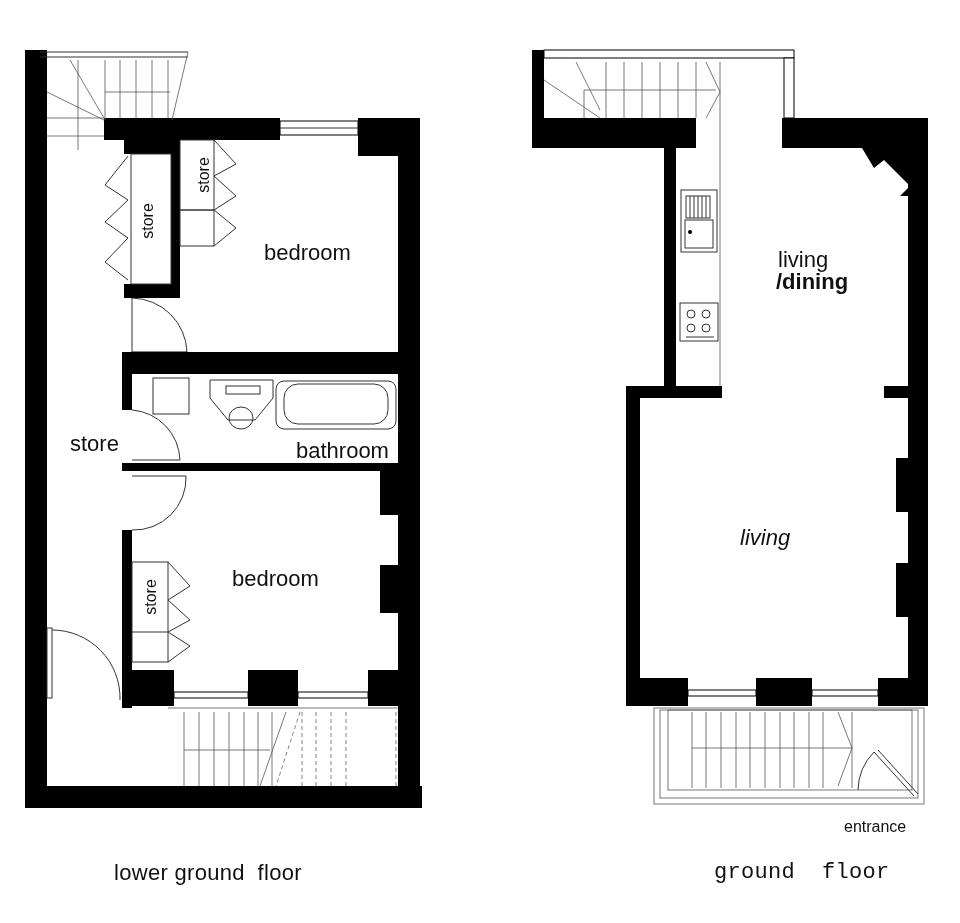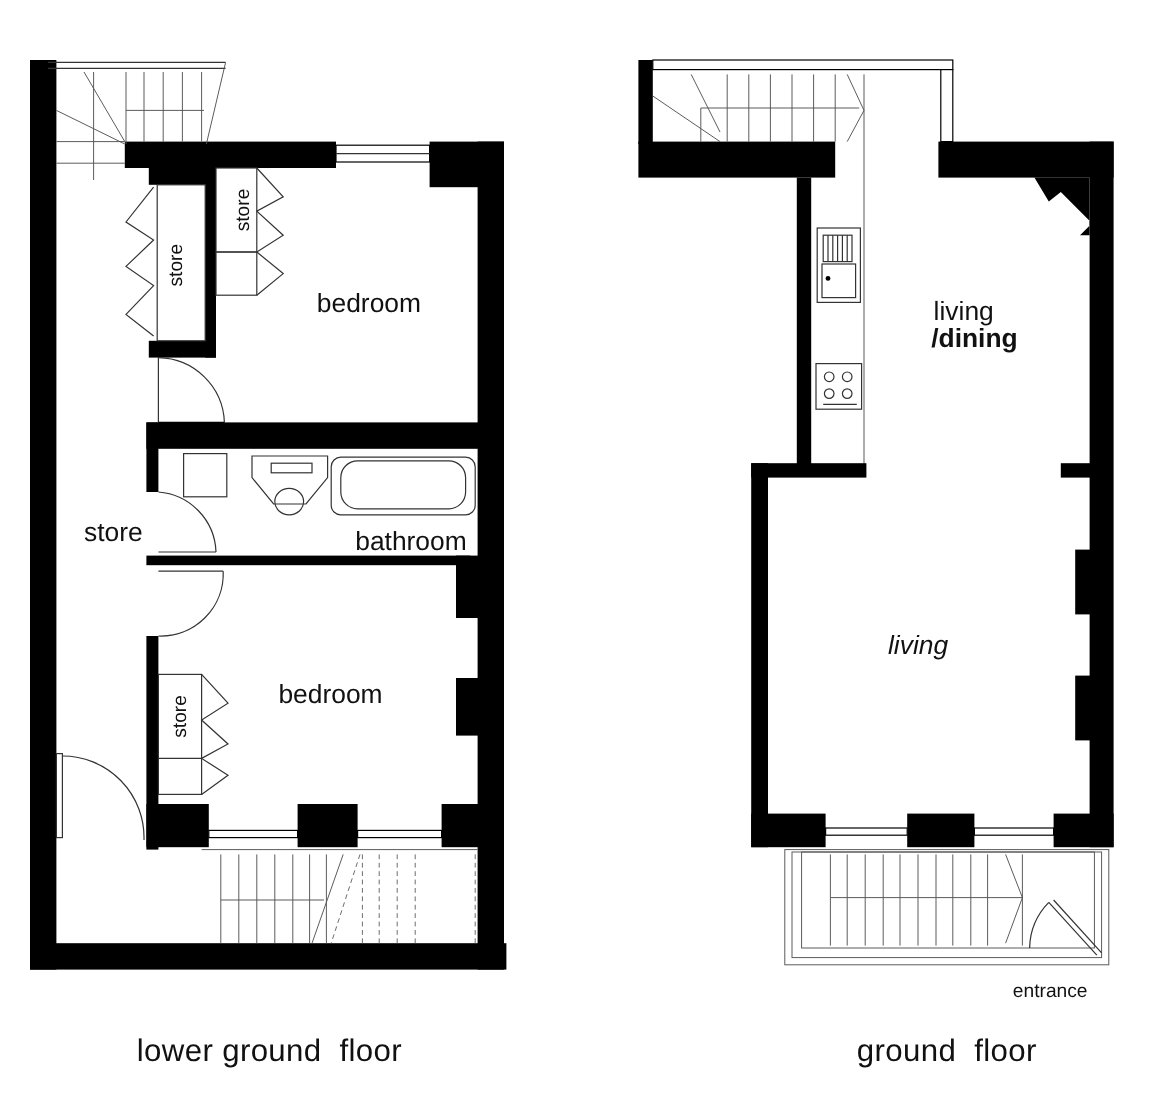--- a/index.html
+++ b/index.html
@@ -6,21 +6,21 @@
   body { width: 960px; height: 923px; overflow: hidden; position: relative; font-family: "Liberation Sans", sans-serif; }
   svg { position: absolute; left: 0; top: 0; }
   .wall { fill: #000; }
   .thin { fill: none; stroke: #333; stroke-width: 1; }
   .thin2 { fill: none; stroke: #555; stroke-width: 0.8; }
   .dash { fill: none; stroke: #666; stroke-width: 0.8; stroke-dasharray: 4 3; }
   .win { fill: #fff; stroke: #000; stroke-width: 1; }
   .label { position: absolute; color: #111; font-family: "Liberation Sans", sans-serif; white-space: nowrap; }
   .room { font-size: 22px; }
   .store { font-size: 16px; transform: rotate(-90deg); transform-origin: center center; }
-  .title { font-size: 26px; letter-spacing: 0.3px; }
+  .title { font-size: 22px; letter-spacing: 0.3px; }
   .small { font-size: 16px; }
 </style>
 </head>
 <body>
 
 <svg width="960" height="923" viewBox="0 0 960 923">
 
   <g>
 
     <rect class="wall" x="25" y="50" width="22" height="758"></rect>
@@ -204,13 +204,13 @@
 <div class="label room" style="left:262px; top:438px;margin-left:34px;">bathroom</div>
 <div class="label room" style="left:232px; top:566px;">bedroom</div>
 <div class="label store" style="left:133px; top:588px;">store</div>
 
 <div class="label room" style="left:778px; top:247px;">living</div>
 <div class="label room" style="left:776px; top:269px;font-weight:bold;">/dining</div>
 <div class="label room" style="left:740px; top:525px;font-style:italic;">living</div>
 <div class="label small" style="left:844px; top:818px;text-align:center;">entrance</div>
 
 <div class="label title" style="left:114px; top:860px; white-space:pre;">lower ground  floor</div>
-<div class="label title" style="left:714px; top:860px; white-space:pre;">ground  floor</div>
+<div class="label title" style="left:714px; top:860px; white-space:pre;font-family:Liberation Mono, monospace;">ground  floor</div>
 
 </body></html>

